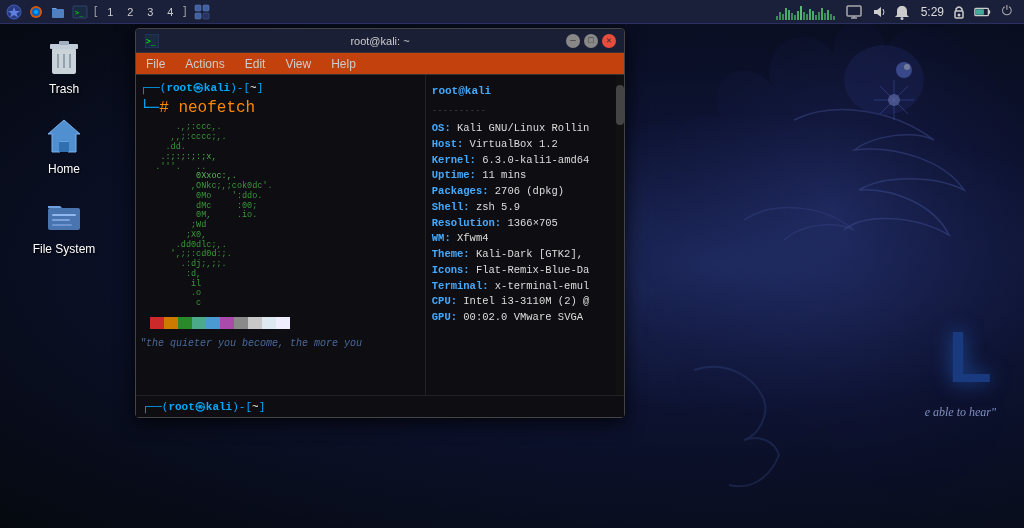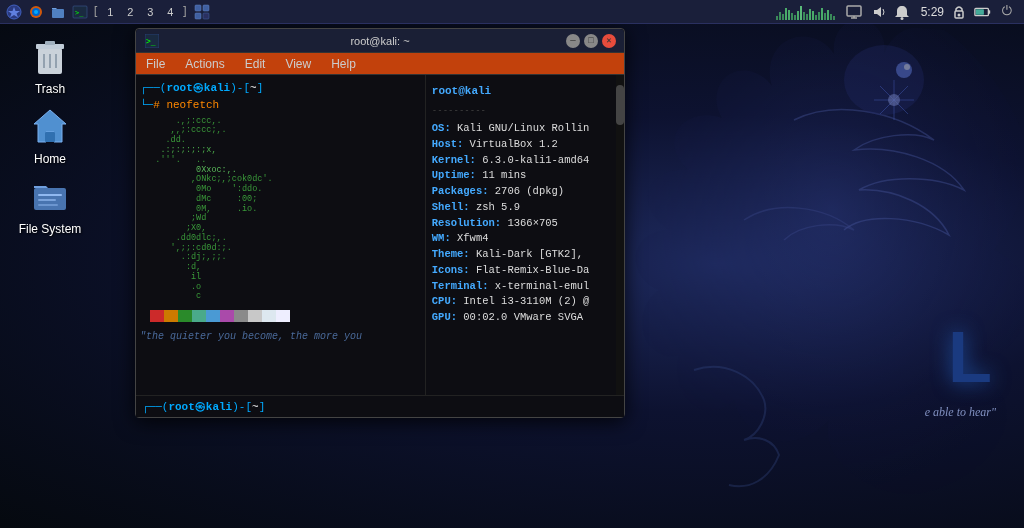--- a/index.html
+++ b/index.html
@@ -111,23 +111,24 @@
     .network-bar {
       width: 2px;
       background: #4a9;
       min-height: 2px;
     }
 
     
     .desktop-icons {
       position: absolute;
       top: 30px;
-      left: 10px;
+      left: 24px;
       display: flex;
       flex-direction: column;
+      gap: 10px;
     }
 
     .desktop-icon {
       width: 80px;
       display: flex;
       flex-direction: column;
       align-items: center;
       gap: 4px;
       cursor: pointer;
       padding: 4px;
@@ -550,21 +551,21 @@
       <span class="menu-item">Help</span>
     </div>
 
     <div class="terminal-content">
 
       <div class="terminal-left">
 
         <div style="font-size:11px; margin-bottom:2px;">
           <span style="color:#0af;">┌──(</span><span style="color:#0af; font-weight:bold;">root㉿kali</span><span style="color:#0af;">)-[</span><span style="color:#fff;">~</span><span style="color:#0af;">]</span>
         </div>
-        <div style="font-size:11px; margin-bottom:4px;">
+        <div style="font-size:16px; margin-bottom:4px;">
           <span style="color:#0af;">└─</span><span style="color:#f80;"># neofetch</span>
         </div>
 
         <div style="font-size:8.5px; line-height:1.15; color:#2a7a2a; white-space:pre; font-family:'Courier New',monospace;">       <span style="color:#3a9a3a;text-align:center;">.,;:ccc,.</span>
       <span style="color:#3a9a3a;">,,;:cccc;,.</span>
      <span style="color:#3a9a3a;">.dd.</span>
     <span style="color:#4aaa4a;">.:;:;:;:;x,</span>
    <span style="color:#3a9a3a;">.'''.   ..</span>
            <span style="color:#5aba5a;">0Xxoc:,.</span>
           <span style="color:#3a9a3a;">,ONkc;,;cok0dc'.</span>

